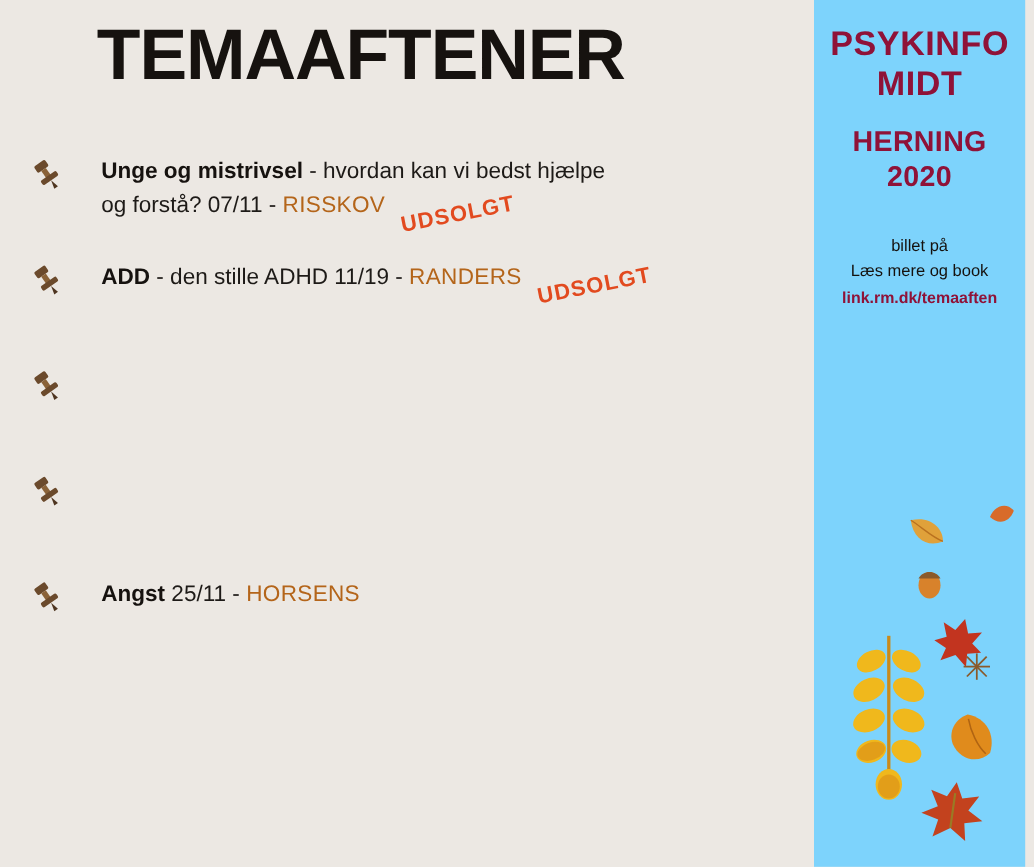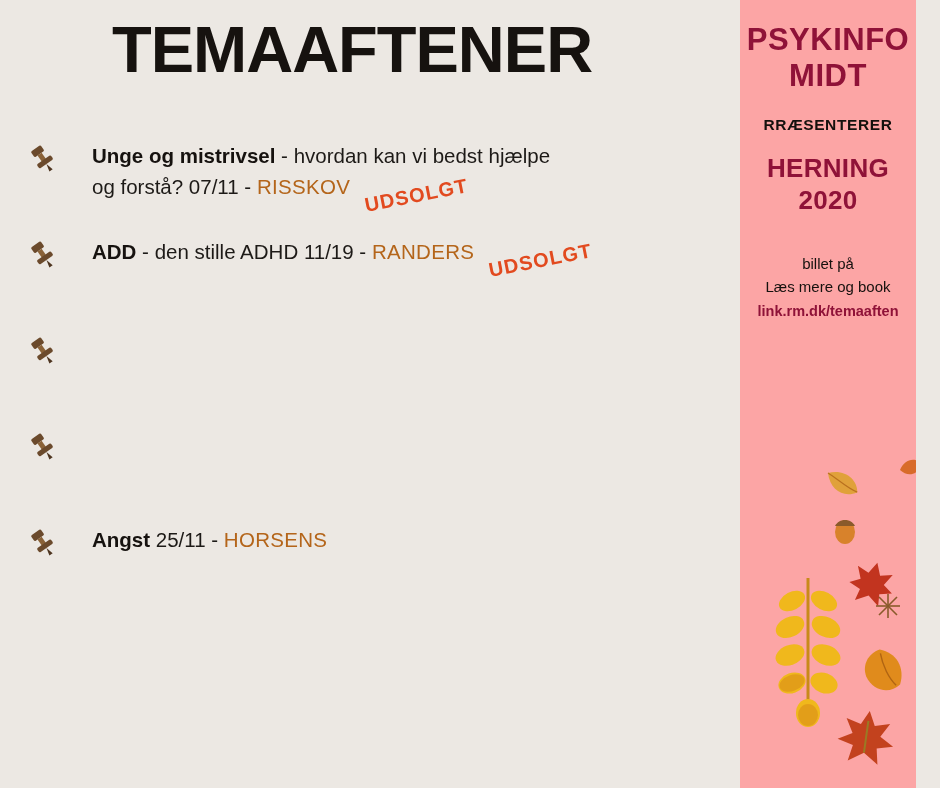--- a/index.html
+++ b/index.html
@@ -23,21 +23,21 @@
   
   .left {
     position: relative;
     width: 740px;
     height: 788px;
     background: #ece8e3;
     box-sizing: border-box;
   }
   .title {
     position: absolute;
-    left: 112px;
+    left: 88px;
     top: 12px;
     font-size: 65px;
     font-weight: bold;
     letter-spacing: -1px;
     color: #16120f;
     font-family: "Liberation Sans", sans-serif;
   }
   .events {
     position: absolute;
     top: 140px;
@@ -80,23 +80,23 @@
     font-size: 20px;
     letter-spacing: 1px;
     transform: rotate(-11deg);
     margin-left: 14px;
     position: relative;
     top: 8px;
   }
   
   .right {
     position: relative;
-    width: 176px;
+    width: 192px;
     height: 788px;
-    background: #fca5a5;
+    background: #7dd3fc;
     overflow: hidden;
   }
   .brand {
     text-align: center;
     color: #8f1238;
     font-weight: bold;
     font-size: 31px;
     line-height: 36px;
     margin-top: 22px;
     letter-spacing: 0.5px;
@@ -230,21 +230,20 @@
       </div>
 
     </div>
   </div>
 
   <div class="right">
     <div class="brand">
       <div>PSYKINFO</div>
       <div>MIDT</div>
     </div>
-    <div class="presents">RRÆSENTERER</div>
     <div class="month">
       <div>HERNING</div>
       <div>2020</div>
     </div>
     <div class="info">
       <div>billet på</div>
       <div>Læs mere og book</div>
       <a class="link" href="#">link.rm.dk/temaaften</a>
     </div>
 

